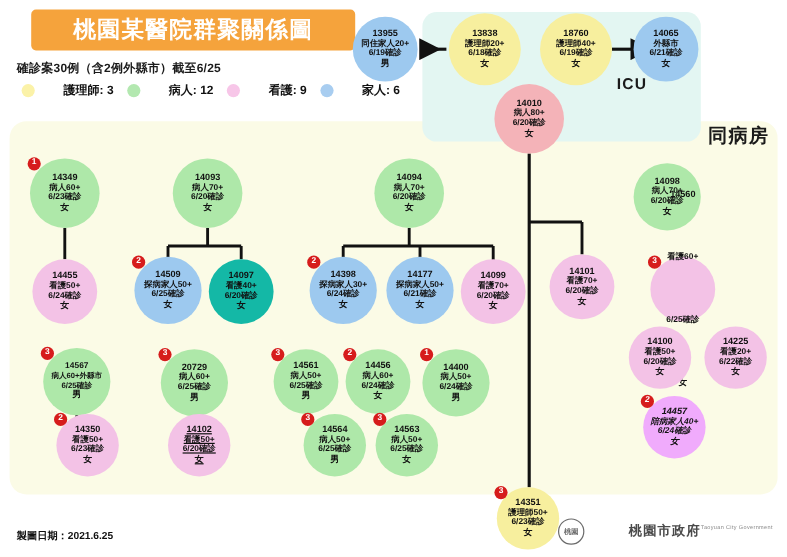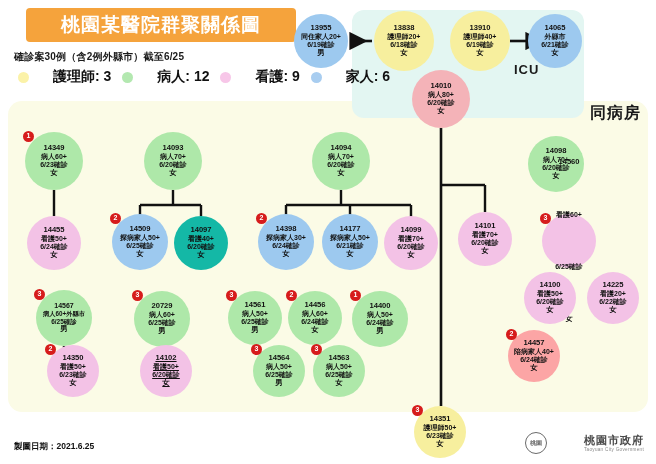--- a/index.html
+++ b/index.html
@@ -26,21 +26,21 @@
     font-size:10px;font-weight:bold;color:#1a1a1a;letter-spacing:.2px;
   }
 
   
   .legend{
     position:absolute;left:18px;top:68px;
     display:flex;align-items:center;gap:11px;
   }
   .legend-item{display:flex;align-items:center;gap:4px;}
   .legend-dot{width:11px;height:11px;border-radius:50%;display:block;}
-  .legend-label{font-size:14px;font-weight:bold;color:#111;white-space:nowrap;padding-left:20px;}
+  .legend-label{font-size:10px;font-weight:bold;color:#111;white-space:nowrap;padding-left:20px;}
 
   
   .panel-main{
     position:absolute;left:8px;top:101px;width:640px;height:311px;
     background:#fbfbe6;border-radius:14px;
   }
   .panel-icu{
     position:absolute;left:352px;top:10px;width:232px;height:108px;
     background:#e3f6f2;border-radius:12px;
   }
@@ -83,21 +83,21 @@
   .gov{
     position:absolute;right:12px;top:432px;
     display:flex;align-items:center;gap:5px;
   }
   .gov-seal{
     width:20px;height:20px;border-radius:50%;
     border:1.6px solid #6b6b6b;
     display:flex;align-items:center;justify-content:center;
     font-size:6px;color:#6b6b6b;font-weight:bold;
   }
-  .gov-text{display:flex;flex-direction:column;line-height:1.1;margin-left:32px;}
+  .gov-text{display:flex;flex-direction:row;line-height:1.1;margin-left:32px;}
   .gov-cn{font-size:11px;font-weight:bold;color:#4a4a4a;letter-spacing:1px;}
   .gov-en{font-size:4.6px;color:#8a8a8a;letter-spacing:.3px;}
 </style>
 </head>
 <body>
 
 <div id="stage">
 
   <div class="panel-main"></div>
   <div class="panel-icu"></div>
@@ -172,21 +172,21 @@
         <div class="ndate">6/19確診</div>
         <div class="nsex">男</div>
       </div>
       <div class="node" style="left: 374px; top: 11px; width: 60px; height: 60px; background: rgb(247, 239, 158);">
         <div class="nid">13838</div>
         <div class="nrole">護理師20+</div>
         <div class="ndate">6/18確診</div>
         <div class="nsex">女</div>
       </div>
       <div class="node" style="left: 450px; top: 11px; width: 60px; height: 60px; background: rgb(247, 239, 158);">
-        <div class="nid">13910</div>
+        <div class="nid">18760</div>
         <div class="nrole">護理師40+</div>
         <div class="ndate">6/19確診</div>
         <div class="nsex">女</div>
       </div>
       <div class="node" style="left: 528px; top: 14px; width: 54px; height: 54px; background: rgb(157, 201, 239);">
         <div class="nid">14065</div>
         <div class="nrole">外縣市</div>
         <div class="ndate">6/21確診</div>
         <div class="nsex">女</div>
       </div>
@@ -339,21 +339,21 @@
         <div class="nrole">看護50+</div>
         <div class="ndate">6/20確診</div>
         <div class="nsex">女</div>
       </div>
       <div class="node" style="left: 587px; top: 272px; width: 52px; height: 52px; background: rgb(243, 194, 230);">
         <div class="nid">14225</div>
         <div class="nrole">看護20+</div>
         <div class="ndate">6/22確診</div>
         <div class="nsex">女</div>
       </div>
-      <div class="node" style="left: 508px; top: 330px; width: 52px; height: 52px; background: #fca5a5;">
+      <div class="node" style="left: 536px; top: 330px; width: 52px; height: 52px; background: #f0abfc; font-style: italic;">
         <div class="badge">2</div>
         <div class="nid">14457</div>
         <div class="nrole">陪病家人40+</div>
         <div class="ndate">6/24確診</div>
         <div class="nsex">女</div>
       </div>
       <div class="node" style="left: 414px; top: 406px; width: 52px; height: 52px; background: rgb(247, 239, 158);">
         <div class="badge">3</div>
         <div class="nid">14351</div>
         <div class="nrole">護理師50+</div>

